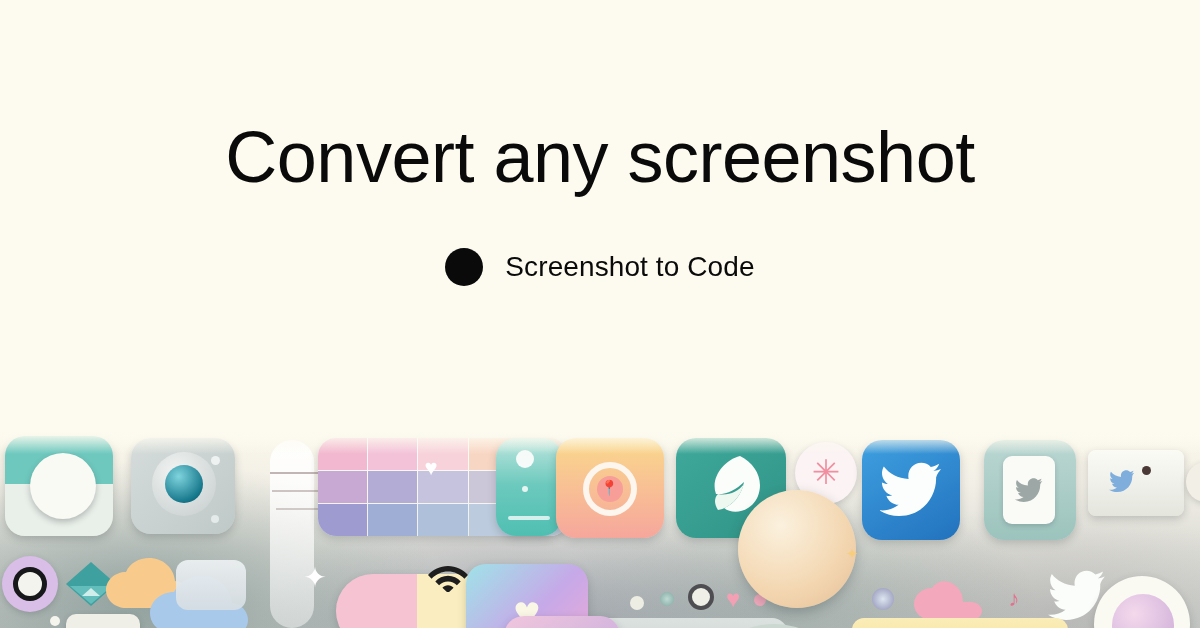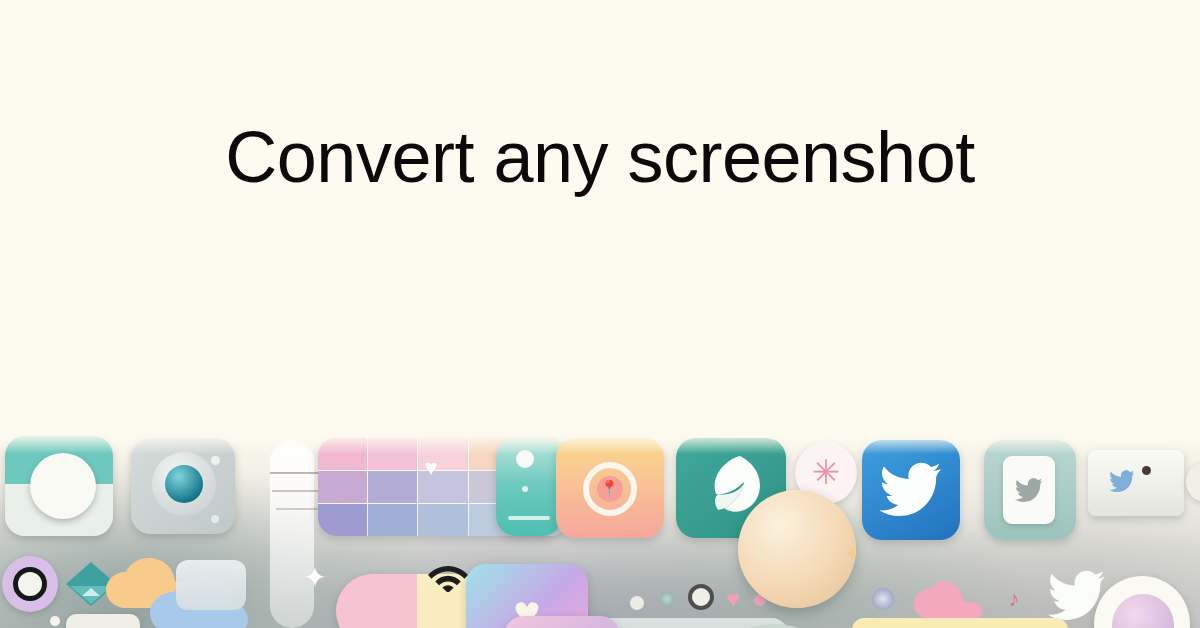--- a/index.html
+++ b/index.html
@@ -117,20 +117,24 @@
 <body>
 
 <div id="og-card">
 
   <div class="hero-text">
 
     <div class="headline">
       <div>Convert any screenshot</div>
     </div>
 
+    <div class="brand-row">
+      <div class="brand-dot"></div>
+      <div class="brand-name">Screenshot to Code</div>
+    </div>
 
   </div>
 
   <div class="illus-strip">
     <div class="illus-bg"></div>
 
     <div class="tile" style="left:5px; top:8px; width:108px; height:100px;
                 background:linear-gradient(to bottom,#6EC8BE 0%,#6EC8BE 48%,#E9EFE9 48%,#E9EFE9 100%);"></div>
     <div class="circ" style="left:30px; top:25px; width:66px; height:66px;
                 background:#FAFAF4; box-shadow:0 3px 6px rgba(40,50,55,.28);"></div>

